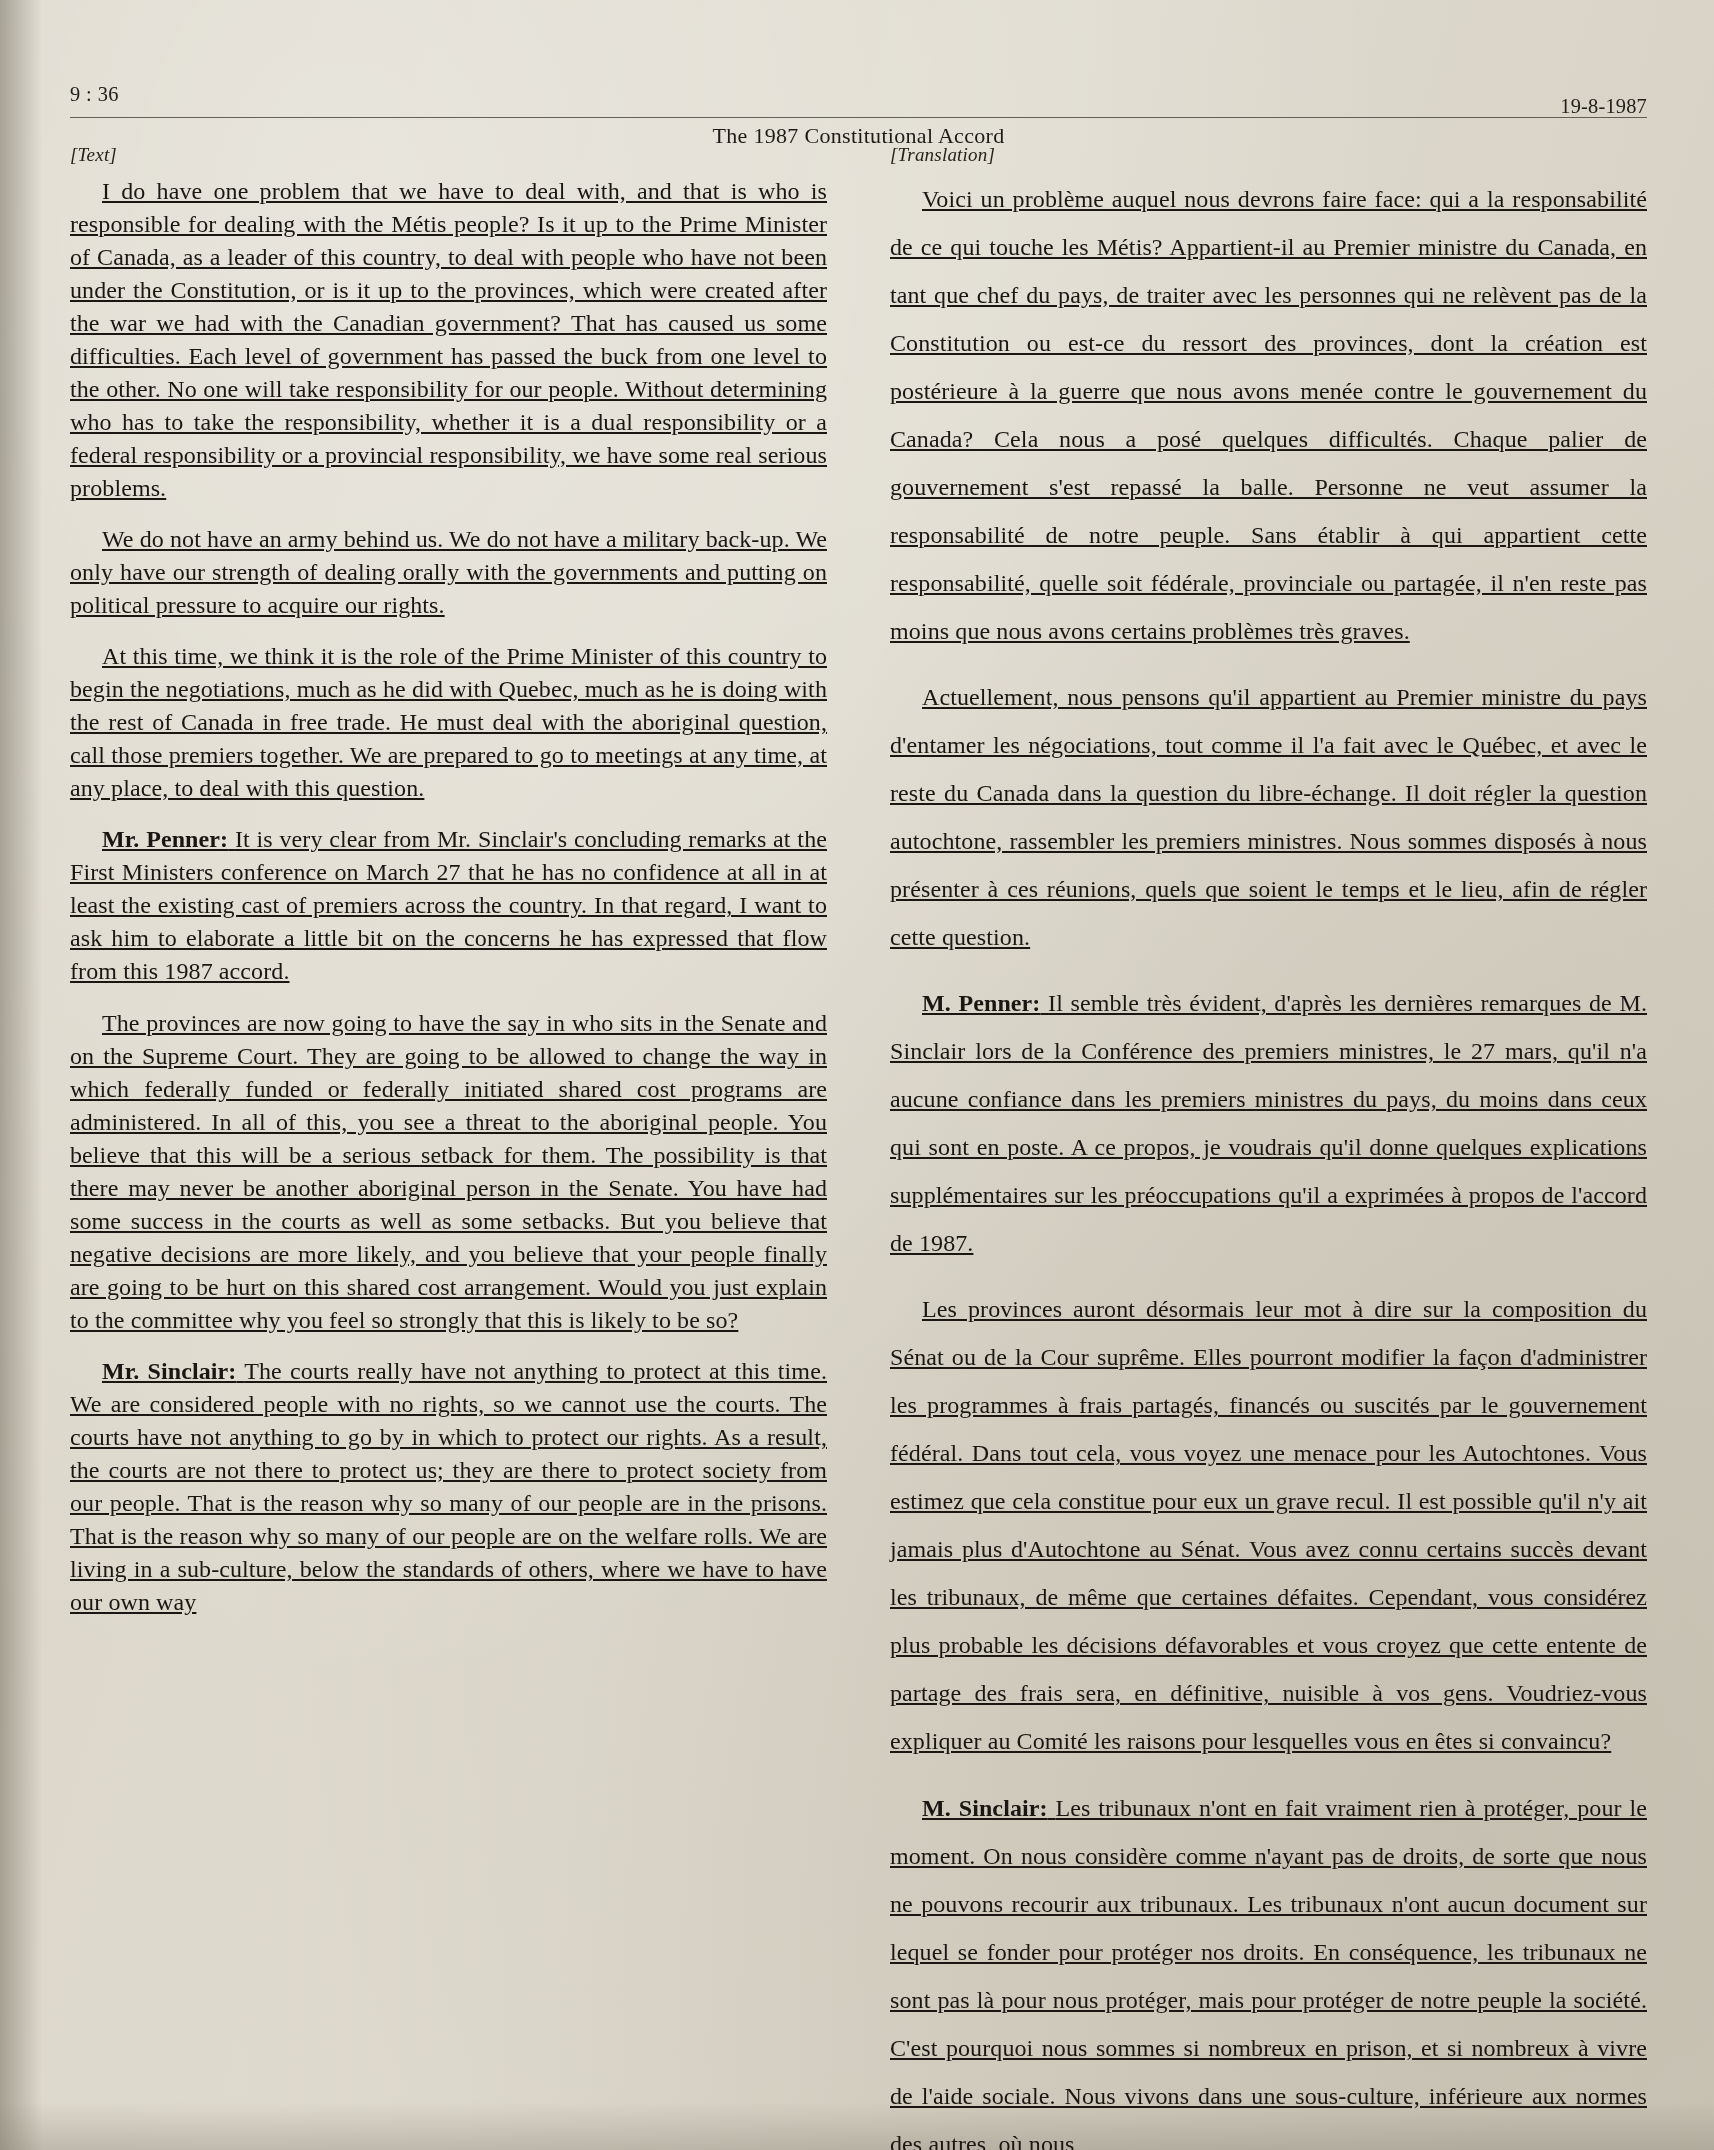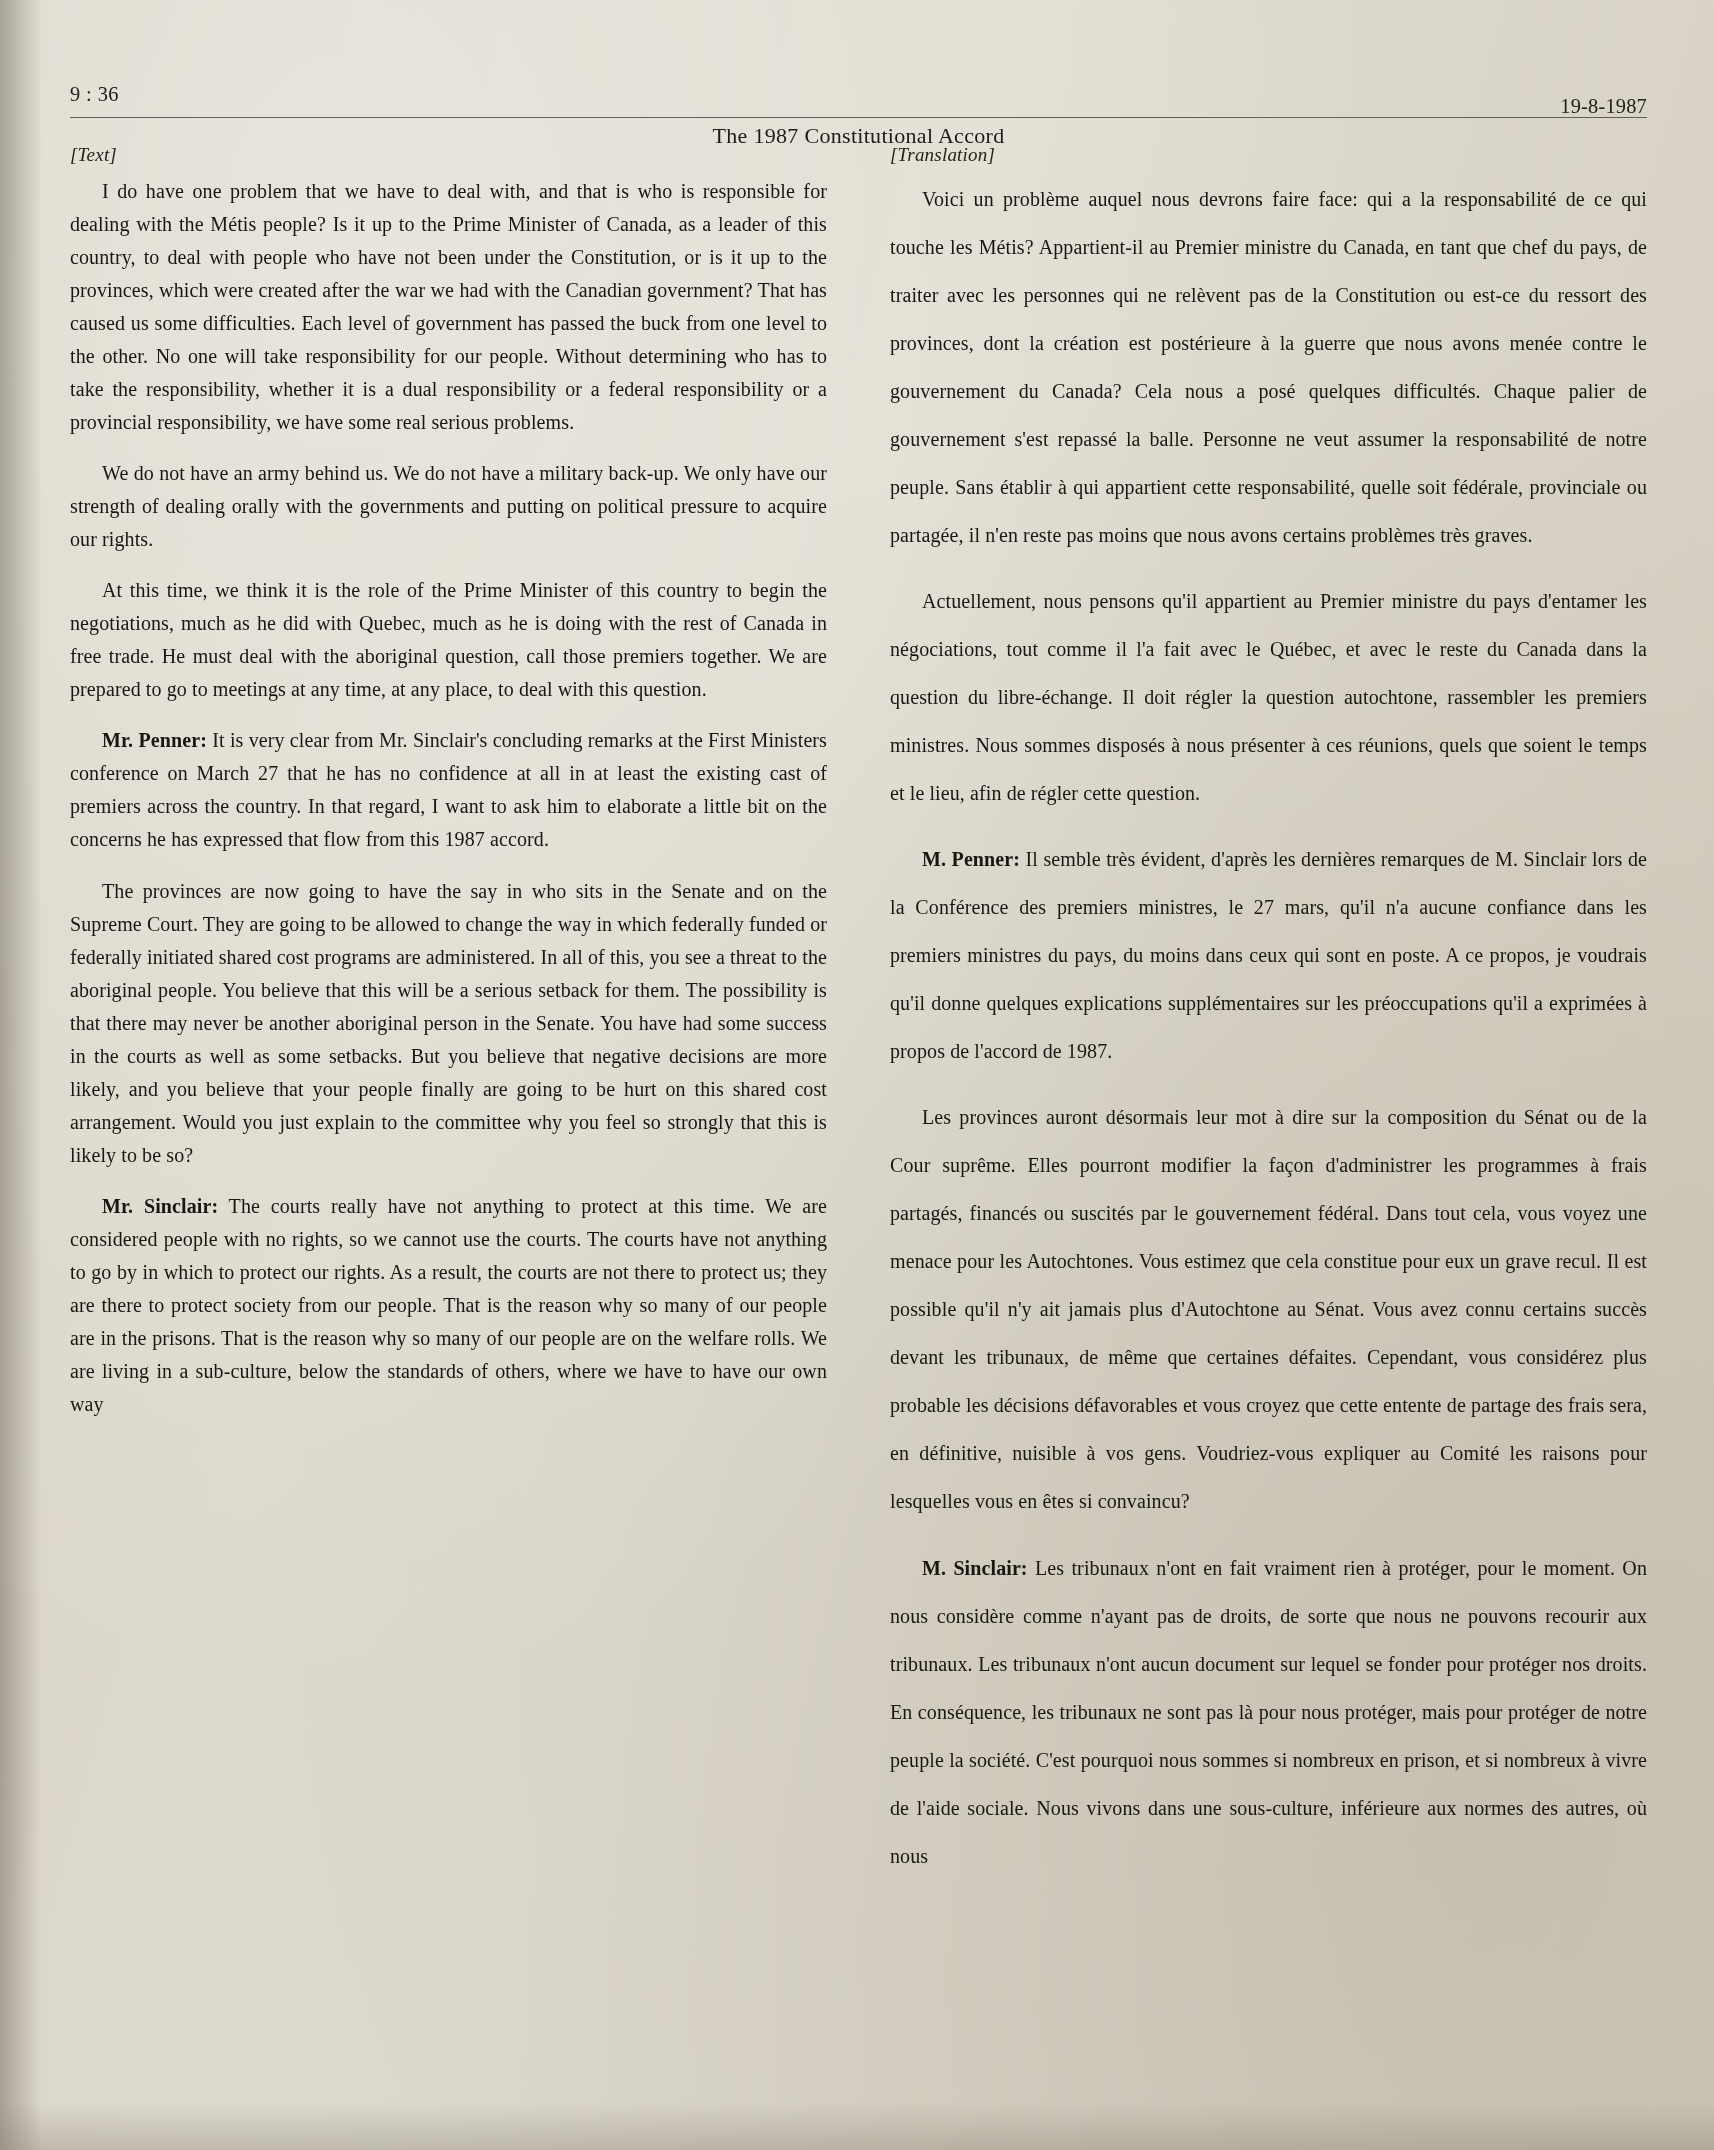--- a/index.html
+++ b/index.html
@@ -98,27 +98,28 @@
   }
   .col-label {
     font-size: 19px;
     font-style: italic;
     color: #262219;
     margin-bottom: 8.5px;
     letter-spacing: 0.2px;
   }
   p.body {
     margin: 0 0 18.3px 0;
-    font-size: 20px;
+    font-size: 24px;
     line-height: 33px;
     text-align: justify;
     text-justify: inter-word;
     color: #1a1713;
     text-indent: 32px;
     letter-spacing: 0.1px;
+    text-decoration: underline;
     -webkit-font-smoothing: antialiased;
   }
   .speaker {
     font-weight: bold;
     letter-spacing: 0.1px;
   }
   .col.right p.body {
     line-height: 48px;
   }
 </style>

